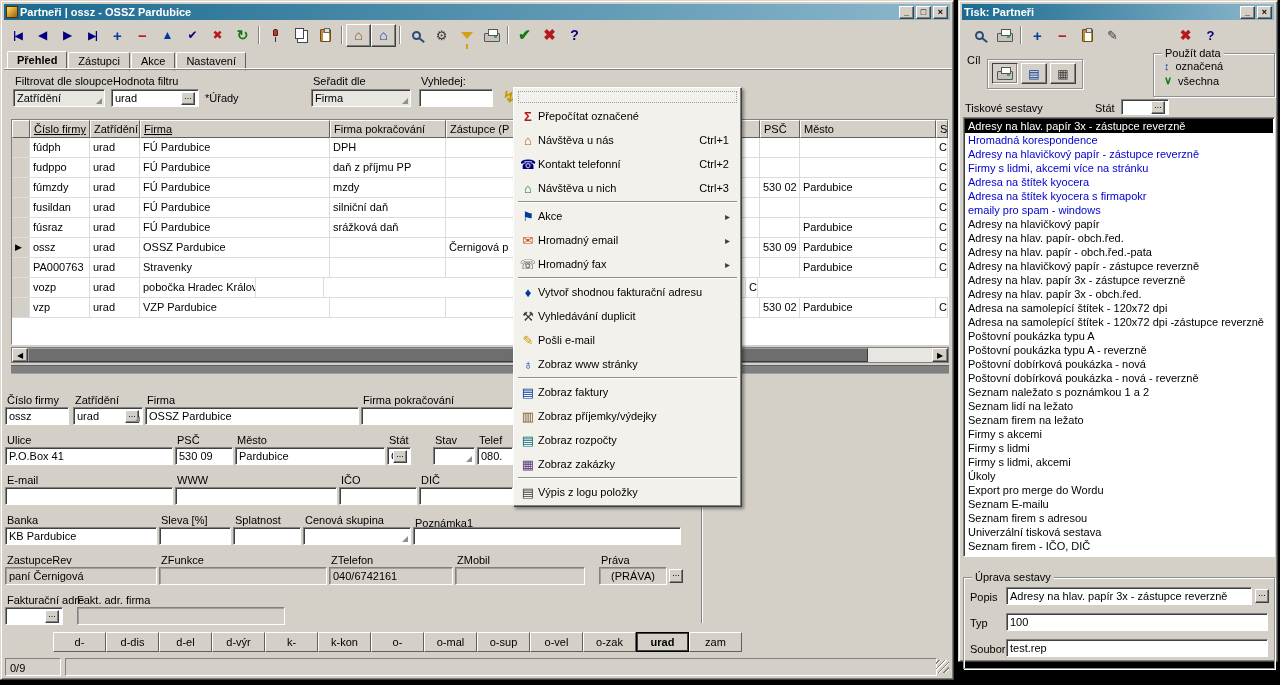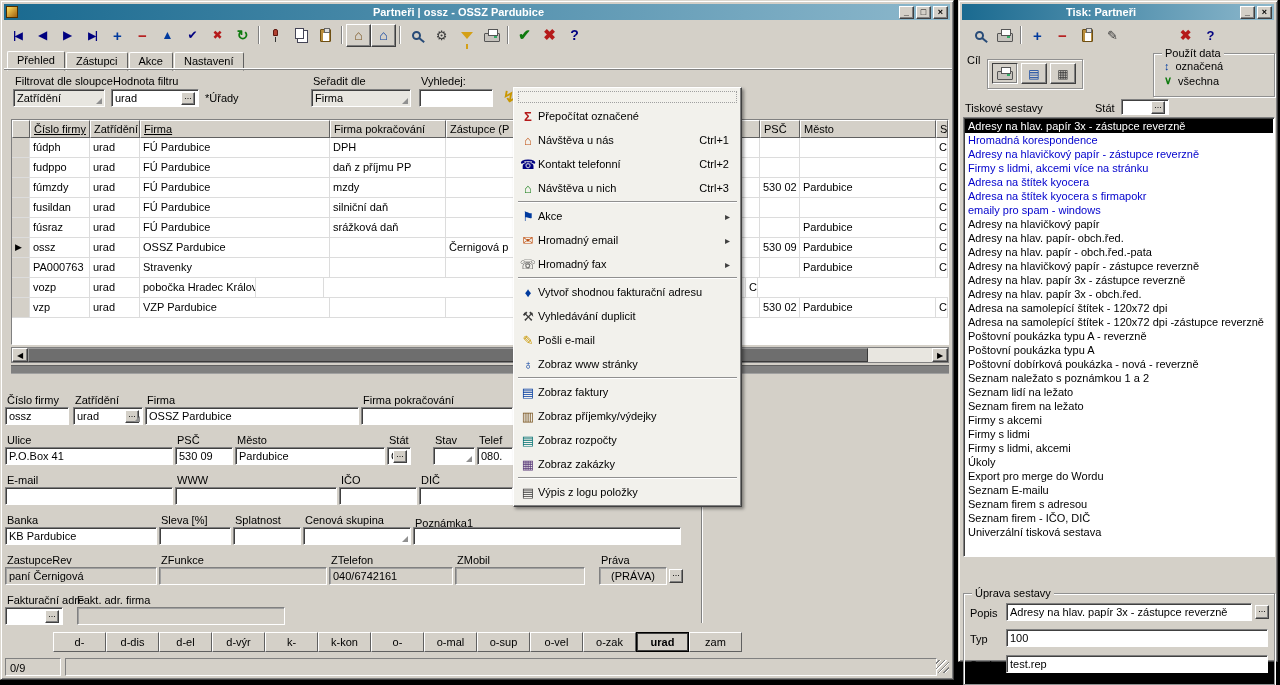--- a/index.html
+++ b/index.html
@@ -1,36 +1,36 @@
 <!DOCTYPE html>
 <html><head>
 <meta charset="utf-8">
 <style>
 *{margin:0;padding:0;box-sizing:border-box}
 html,body{width:1280px;height:685px;background:#000;font-family:"Liberation Sans",sans-serif;font-size:11px;color:#000;overflow:hidden}
 body{position:relative}
 .win{position:absolute;background:#d4d0c8;border:1px solid;border-color:#dcd8d0 #404040 #404040 #dcd8d0;box-shadow:inset 1px 1px 0 #fff,inset -1px -1px 0 #808080}
 .titlebar{position:absolute;left:3px;top:3px;right:3px;height:16px;background:linear-gradient(90deg,#1a6a90,#8db8cc);display:flex;align-items:center;padding:0 2px;gap:2px}
 .title-icon{width:12px;height:12px;background:linear-gradient(135deg,#ffe060,#a06010);border:1px solid #503000;flex:none}
-.title-text{flex:1;text-align:center;color:#fff;font-weight:bold;line-height:16px;white-space:nowrap;overflow:hidden}
+.title-text{flex:1;color:#fff;font-weight:bold;line-height:16px;white-space:nowrap;overflow:hidden}
 .sysbtn{width:15px;height:13px;background:#d4d0c8;border:1px solid;border-color:#fff #404040 #404040 #fff;box-shadow:inset -1px -1px 0 #808080;font-size:9px;line-height:10px;text-align:center;font-weight:bold;flex:none}
 .toolbar{position:absolute;display:flex;align-items:center}
 .tb{width:25px;height:23px;display:flex;align-items:center;justify-content:center;font-size:12px;flex:none}
 .tsep{width:2px;height:18px;border-left:1px solid #808080;border-right:1px solid #fff;margin:0 3px;flex:none}
 .raised{background:#d4d0c8;border:1px solid;border-color:#fff #404040 #404040 #fff;box-shadow:inset -1px -1px 0 #808080}
 .sunken{background:#fff;border:1px solid;border-color:#808080 #fff #fff #808080;box-shadow:inset 1px 1px 0 #404040}
 .graysunken{background:#d4d0c8;border:1px solid;border-color:#808080 #fff #fff #808080;box-shadow:inset 1px 1px 0 #a0a0a0}
 .lbl{position:absolute;white-space:nowrap}
 .fld{position:absolute;height:18px;padding:2px 3px;white-space:nowrap;overflow:hidden;display:flex;align-items:center}
 .fv{flex:1;overflow:hidden;white-space:nowrap}
 .dots{width:14px;height:13px;font-size:9px;line-height:7px;text-align:center;flex:none}
 .notch::after{content:"";position:absolute;right:2px;bottom:2px;width:0;height:0;border-left:6px solid transparent;border-bottom:6px solid #909090}
 .tabrow{position:absolute;display:flex;align-items:flex-end}
 .tab{padding:2px 9px 3px;border:1px solid;border-color:#fff #606060 #d4d0c8 #fff;border-radius:2px 2px 0 0;margin-right:1px;background:#d4d0c8}
-.tab.on{font-weight:normal;padding-bottom:4px}
+.tab.on{font-weight:bold;padding-bottom:4px}
 .tabline{position:absolute;height:2px;border-top:1px solid #fff;border-bottom:1px solid #808080}
 .grid{position:absolute;background:#fff;border:1px solid;border-color:#808080 #fff #fff #808080;overflow:hidden}
 .ghead{display:flex;height:18px}
 .gh{background:#d4d0c8;border:1px solid;border-color:#fff #606060 #606060 #fff;padding:2px 3px;white-space:nowrap;overflow:hidden;flex:none}
 .gh.u{text-decoration:underline}
 .grow{display:flex;height:20px;border-bottom:1px solid #dcdcdc}
 .gc{flex:none;padding:3px 3px 0;border-right:1px solid #dcdcdc;white-space:nowrap;overflow:hidden}
 .hscroll{position:absolute;height:16px;background:#e8e6e0;border:1px solid #808080;display:flex}
 .sarrow{width:16px;height:14px;font-size:8px;display:flex;align-items:center;justify-content:center;flex:none}
 .sthumb{height:14px;background:#6e6e6e;border:1px solid;border-color:#9a9a9a #3a3a3a #3a3a3a #9a9a9a;flex:none}
@@ -563,38 +563,39 @@
     <div class="li link">Adresa na štítek kyocera s firmapokr</div>
     <div class="li link">emaily pro spam - windows</div>
     <div class="li">Adresy na hlavičkový papír</div>
     <div class="li">Adresy na hlav. papír- obch.řed.</div>
     <div class="li">Adresy na hlav. papír - obch.řed.-pata</div>
     <div class="li">Adresy na hlavičkový papír - zástupce reverzně</div>
     <div class="li">Adresy na hlav. papír 3x - zástupce reverzně</div>
     <div class="li">Adresy na hlav. papír 3x - obch.řed.</div>
     <div class="li">Adresa na samolepící štítek - 120x72 dpi</div>
     <div class="li">Adresa na samolepící štítek - 120x72 dpi -zástupce reverzně</div>
+    <div class="li">Poštovní poukázka typu A</div>
     <div class="li">Poštovní poukázka typu A - reverzně</div>
-    <div class="li">Poštovní poukázka typu A</div>
+    <div class="li">Poštovní dobírková poukázka - nová</div>
     <div class="li">Poštovní dobírková poukázka - nová - reverzně</div>
     <div class="li">Seznam naležato s poznámkou 1 a 2</div>
     <div class="li">Seznam lidí na ležato</div>
     <div class="li">Seznam firem na ležato</div>
     <div class="li">Firmy s akcemi</div>
     <div class="li">Firmy s lidmi</div>
     <div class="li">Firmy s lidmi, akcemi</div>
     <div class="li">Úkoly</div>
     <div class="li">Export pro merge do Wordu</div>
     <div class="li">Seznam E-mailu</div>
     <div class="li">Seznam firem s adresou</div>
+    <div class="li">Univerzální tisková sestava</div>
     <div class="li">Seznam firem - IČO, DIČ</div>
-    <div class="li">Univerzální tisková sestava</div>
-  </div>
-
-  <div class="group" style="left:4px;top:592px;width:312px;height:92px">
+  </div>
+
+  <div class="group" style="left:4px;top:576px;width:312px;height:92px">
     <div class="gtitle">Úprava sestavy</div>
     <div class="lbl" style="left:6px;top:13px">Popis</div>
     <div class="fld sunken" style="left:42px;top:9px;width:246px">Adresy na hlav. papír 3x - zástupce reverzně</div>
     <div class="dots raised" style="position:absolute;right:5px;top:11px;height:14px">...</div>
     <div class="lbl" style="left:6px;top:39px">Typ</div>
     <div class="fld sunken" style="left:42px;top:35px;width:262px">100</div>
     <div class="lbl" style="left:6px;top:65px">Soubor</div>
     <div class="fld sunken" style="left:42px;top:61px;width:262px">test.rep</div>
   </div>
 </div>

